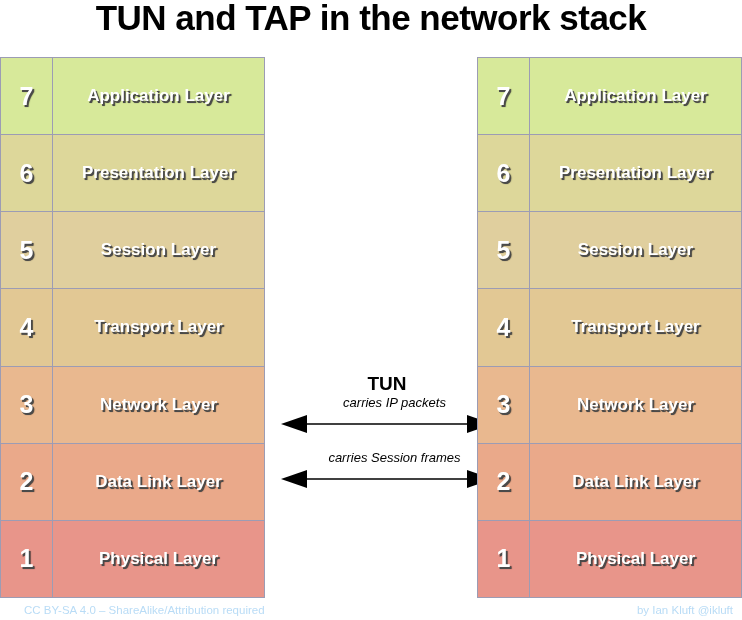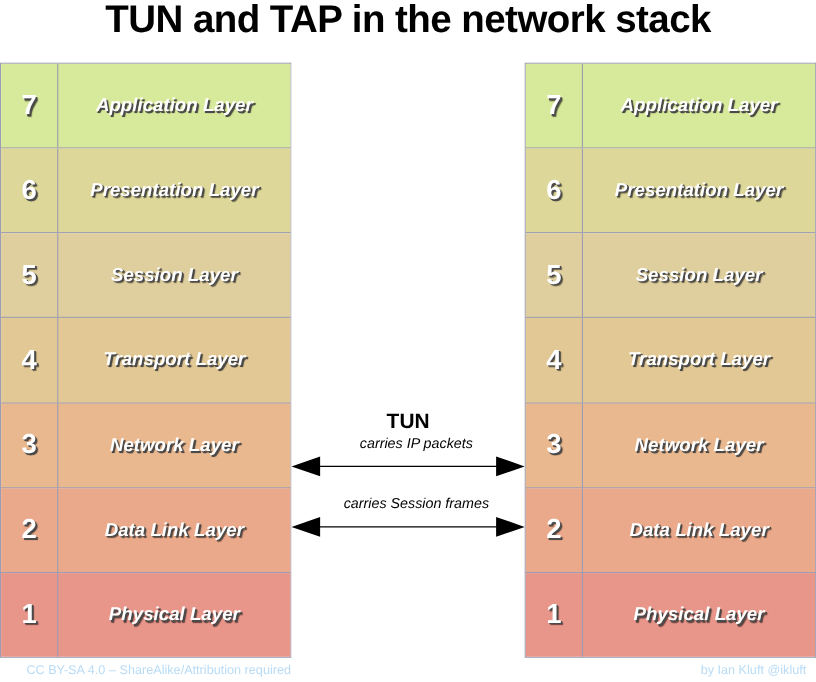--- a/index.html
+++ b/index.html
@@ -68,33 +68,32 @@
   .layer-name {
     flex: 1 1 auto;
     display: flex;
     align-items: center;
     justify-content: center;
     font-size: 17px;
     font-weight: bold;
     color: #ffffff;
     text-shadow: 1.5px 1.5px 0 #4a4a4a, 2px 2px 1px rgba(0,0,0,0.55);
     white-space: nowrap;
-    font-style: italic;
   }
 
   #center-panel {
     position: absolute;
     left: 265px;
     top: 57px;
     width: 212px;
     height: 541px;
     background: #ffffff;
   }
 
-  .tunnel-group { position: absolute; left: 0; width: 212px; }
+  .tunnel-group { position: absolute; left: 16px; width: 212px; }
   #tunnel-tun { top: 317px; }
   #tunnel-tap { top: 392px; }
 
   .tunnel-title {
     text-align: center;
     font-size: 19px;
     font-weight: bold;
     color: #000000;
     line-height: 1.05;
   }

